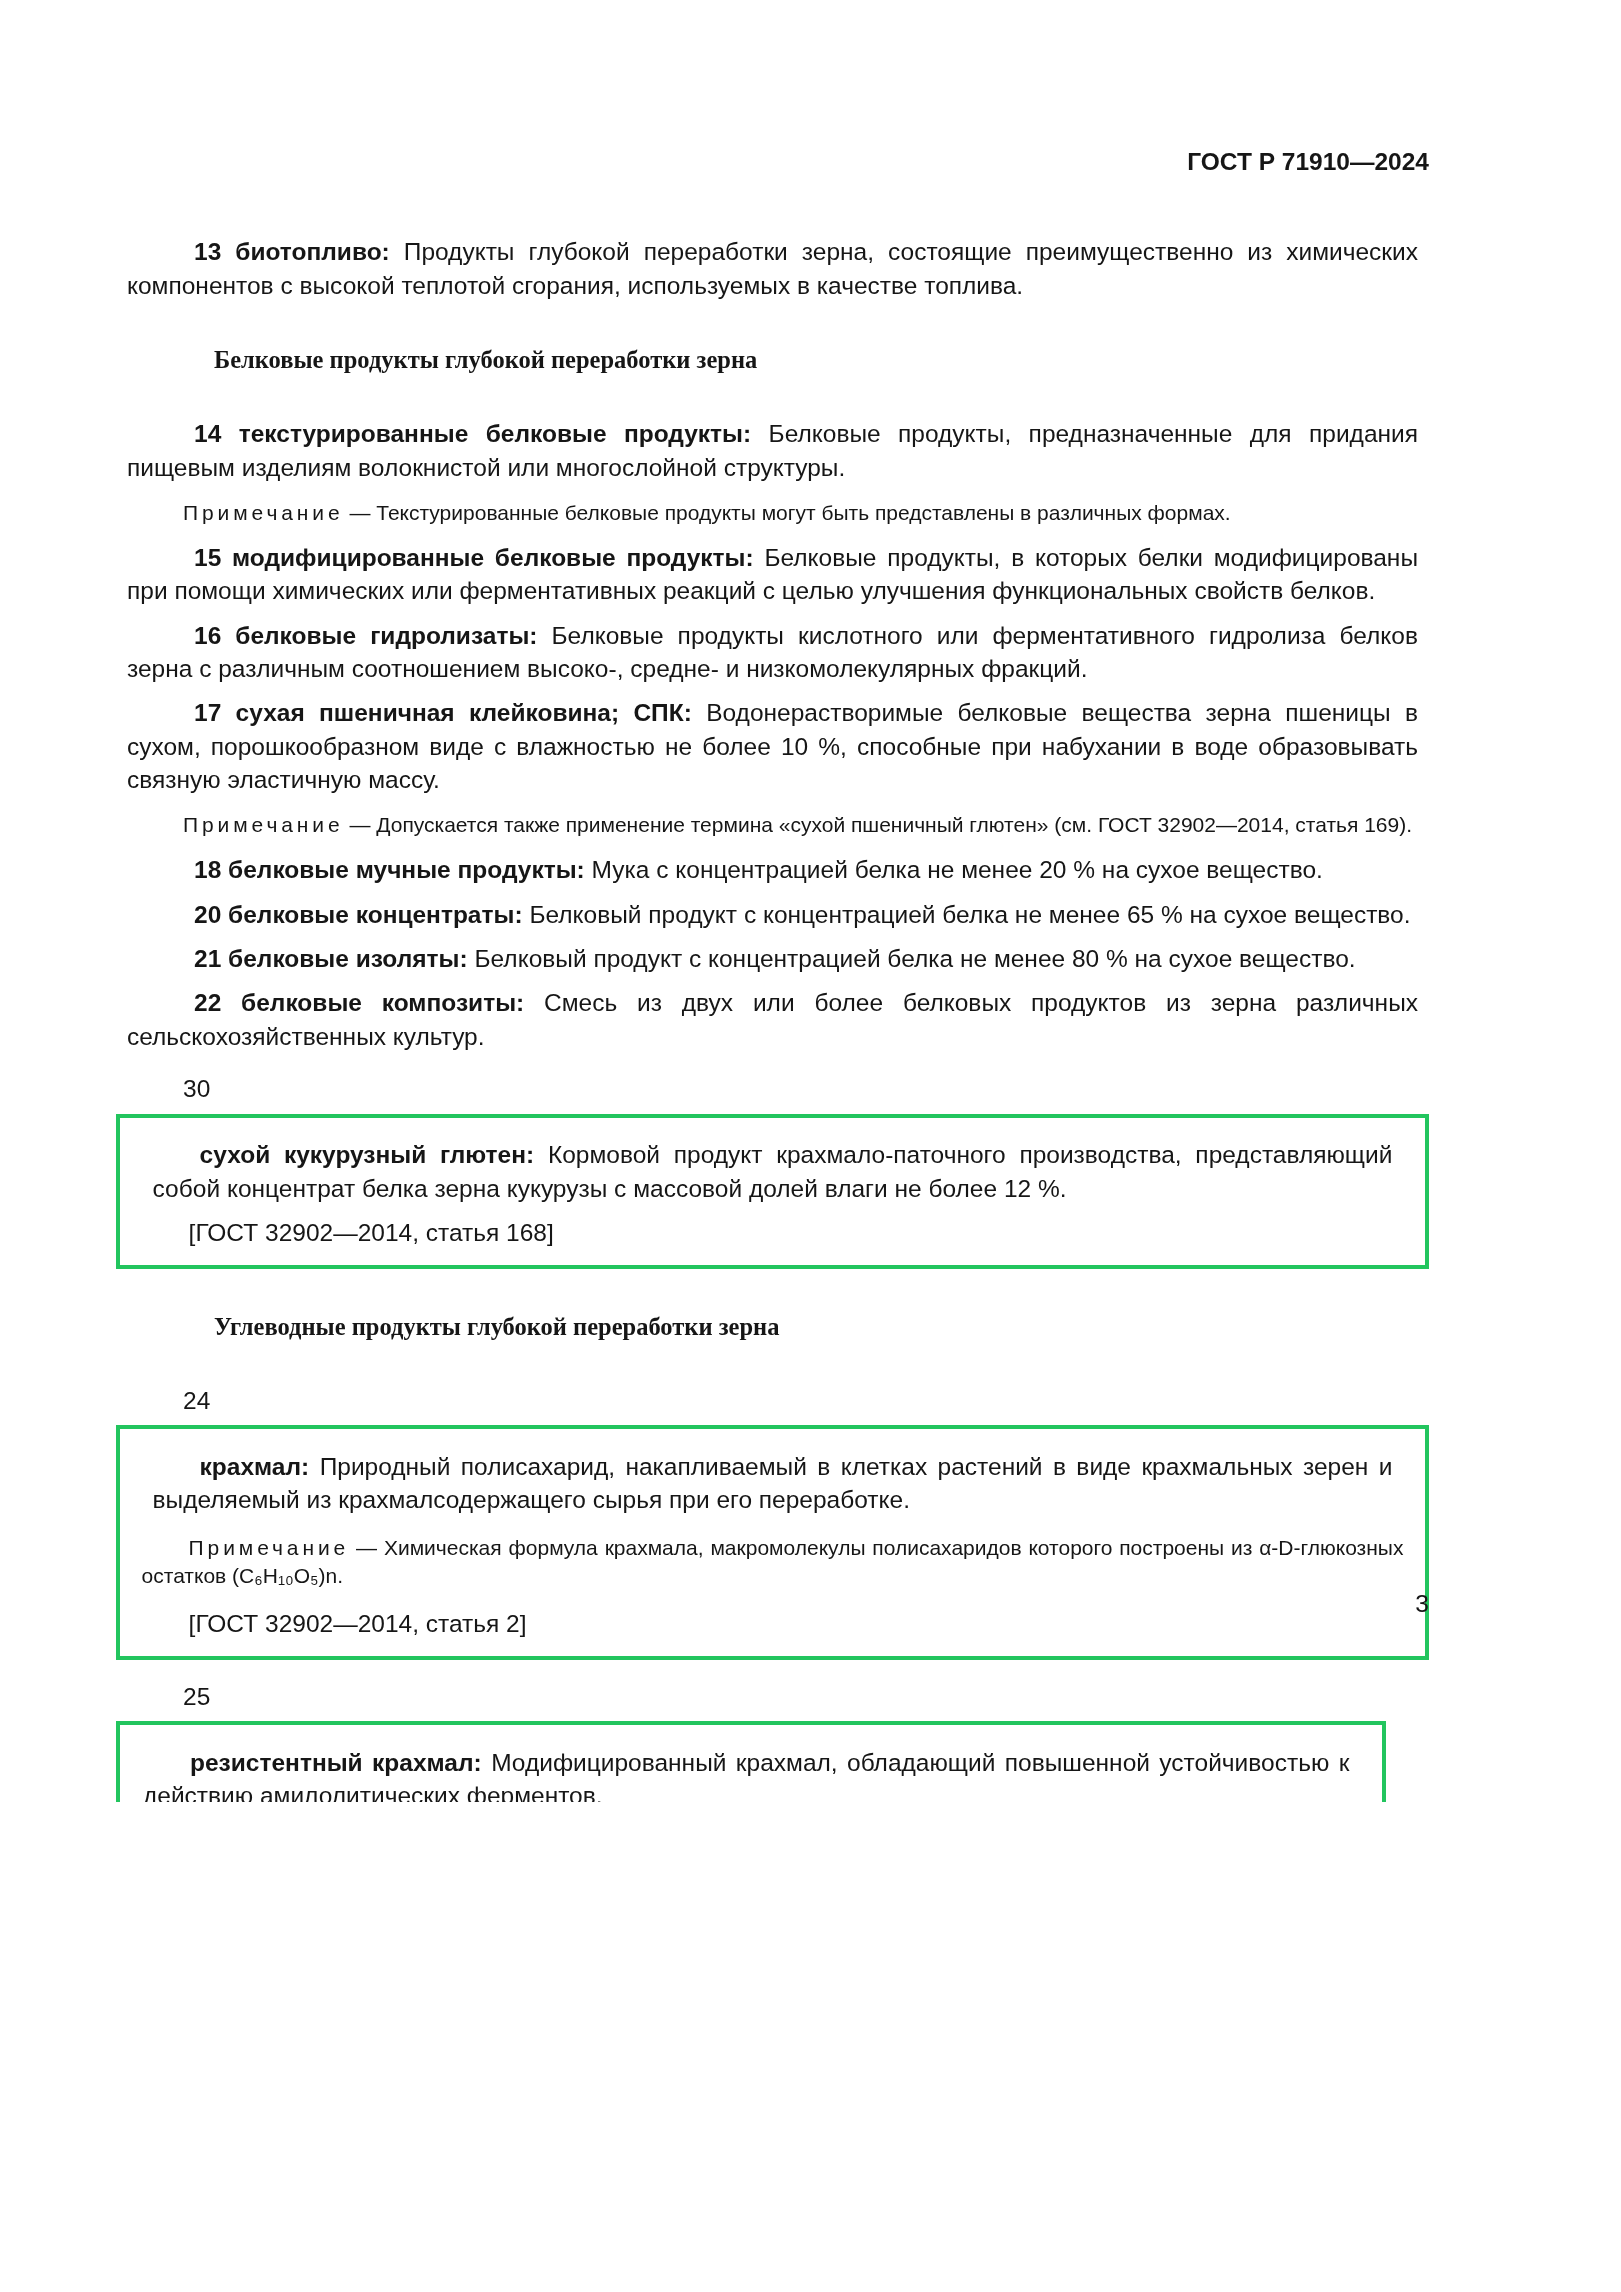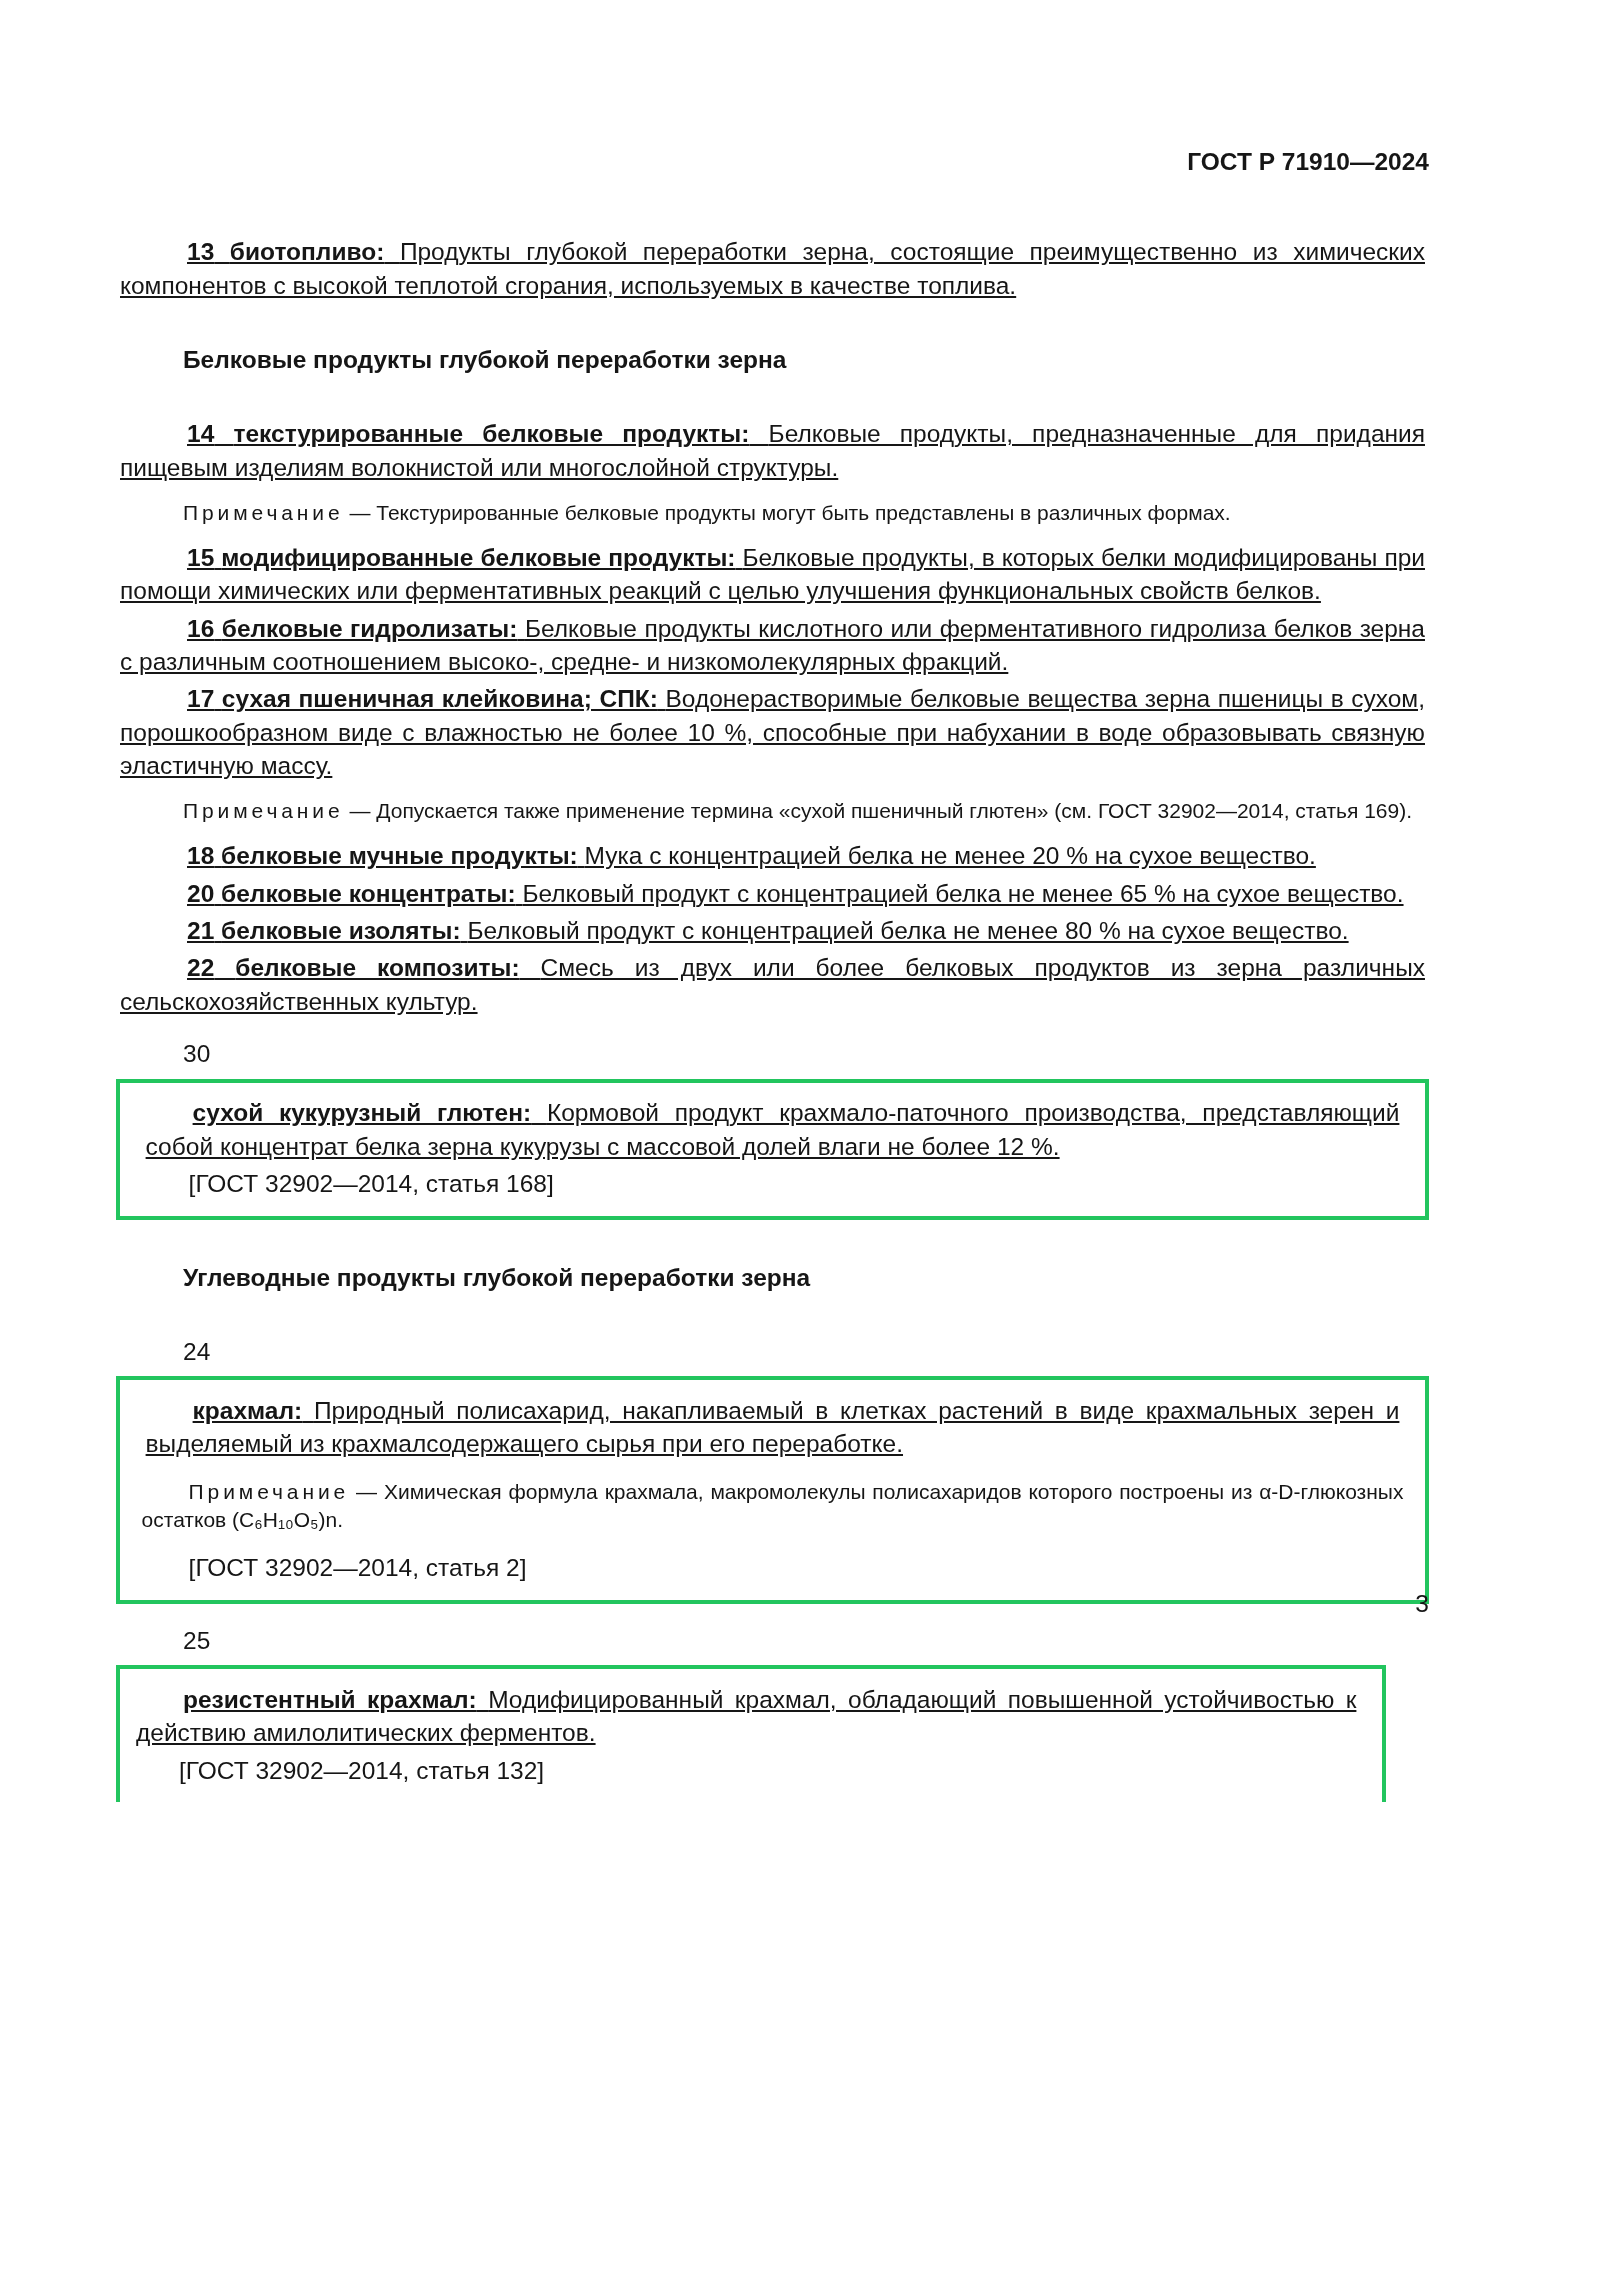--- a/index.html
+++ b/index.html
@@ -20,28 +20,28 @@
     width: 1313px;
     font-size: 24.5px;
     line-height: 1.36;
   }
   .doc-header {
     text-align: right;
     font-weight: bold;
     margin: 0 0 57px 0;
   }
   p.term {
-    margin: 4px;
+    margin: 11px;
     text-align: justify;
     text-indent: 67px;
-    text-decoration: underline;
   }
   .section-heading {
     font-weight: bold;
-    margin: 41px 0 41px 67px;
+    margin: 41px 0 41px 98px;
+    font-family: Liberation Serif, serif;
   }
   .note {
     font-size: 21px;
     line-height: 1.32;
     text-align: justify;
     text-indent: 67px;
     margin: 14.7px 0 14.7px 0;
   }
   .note-label { letter-spacing: 3.9px; }
   .standalone-num {

